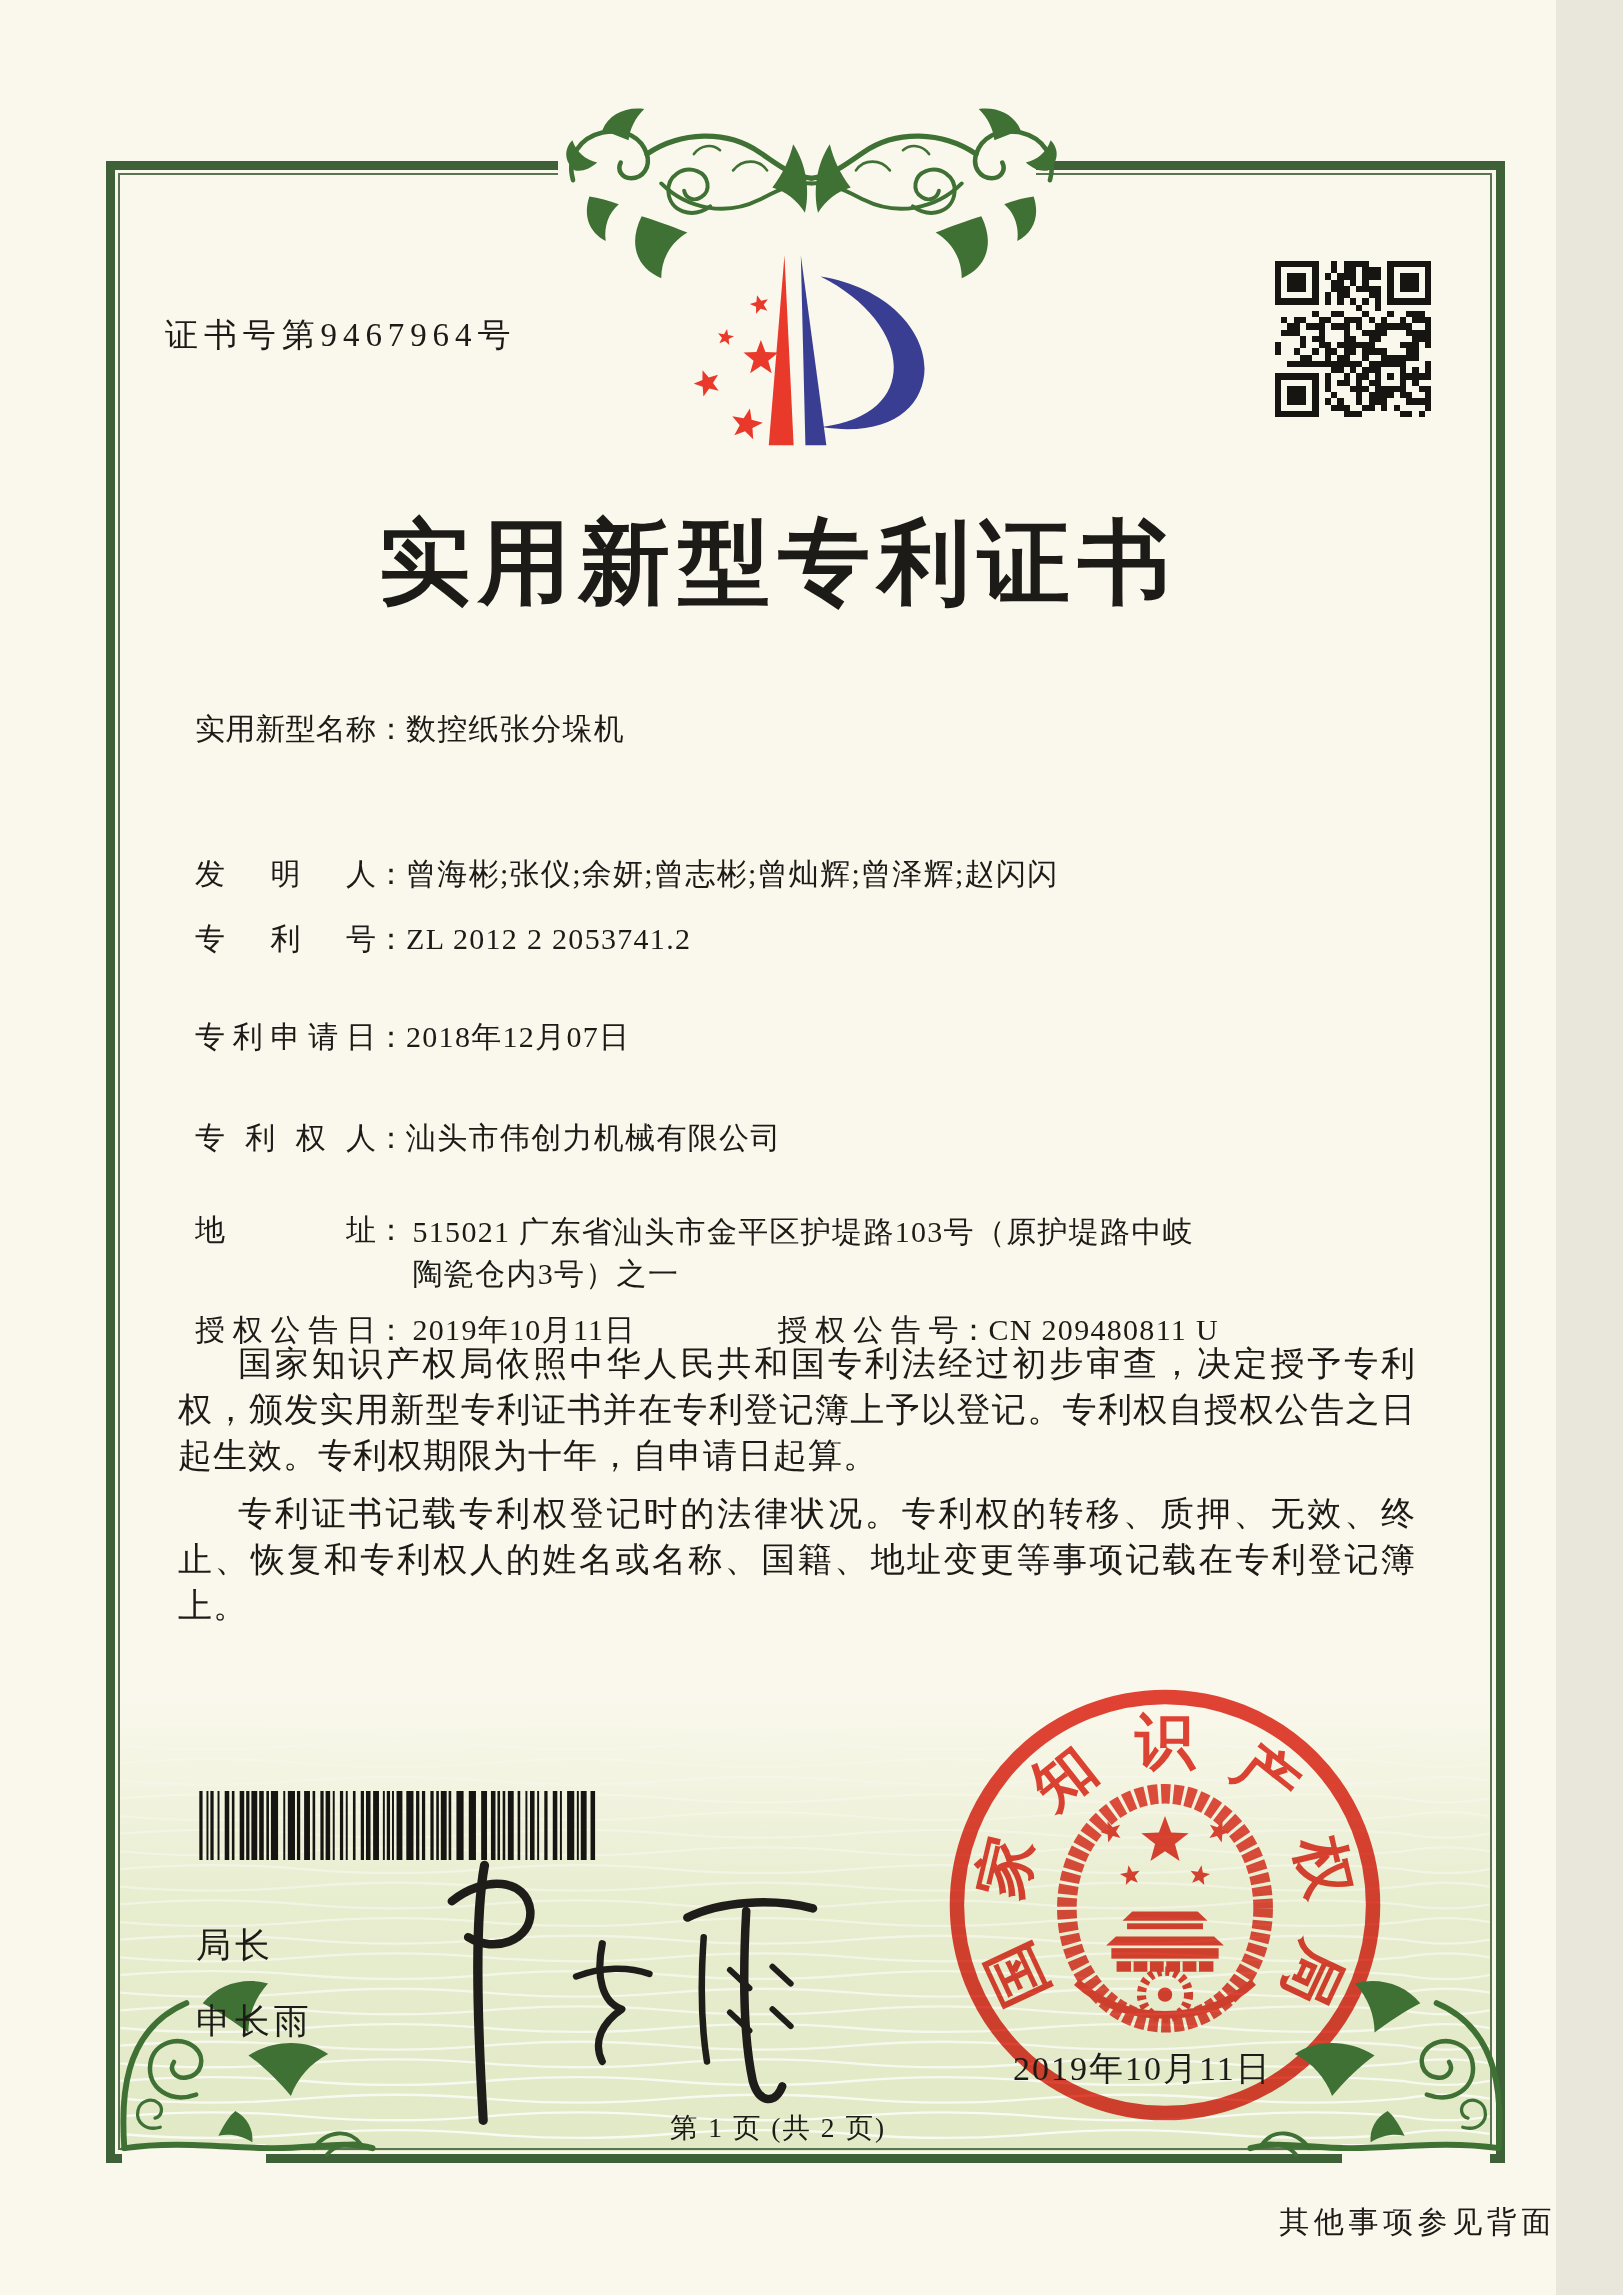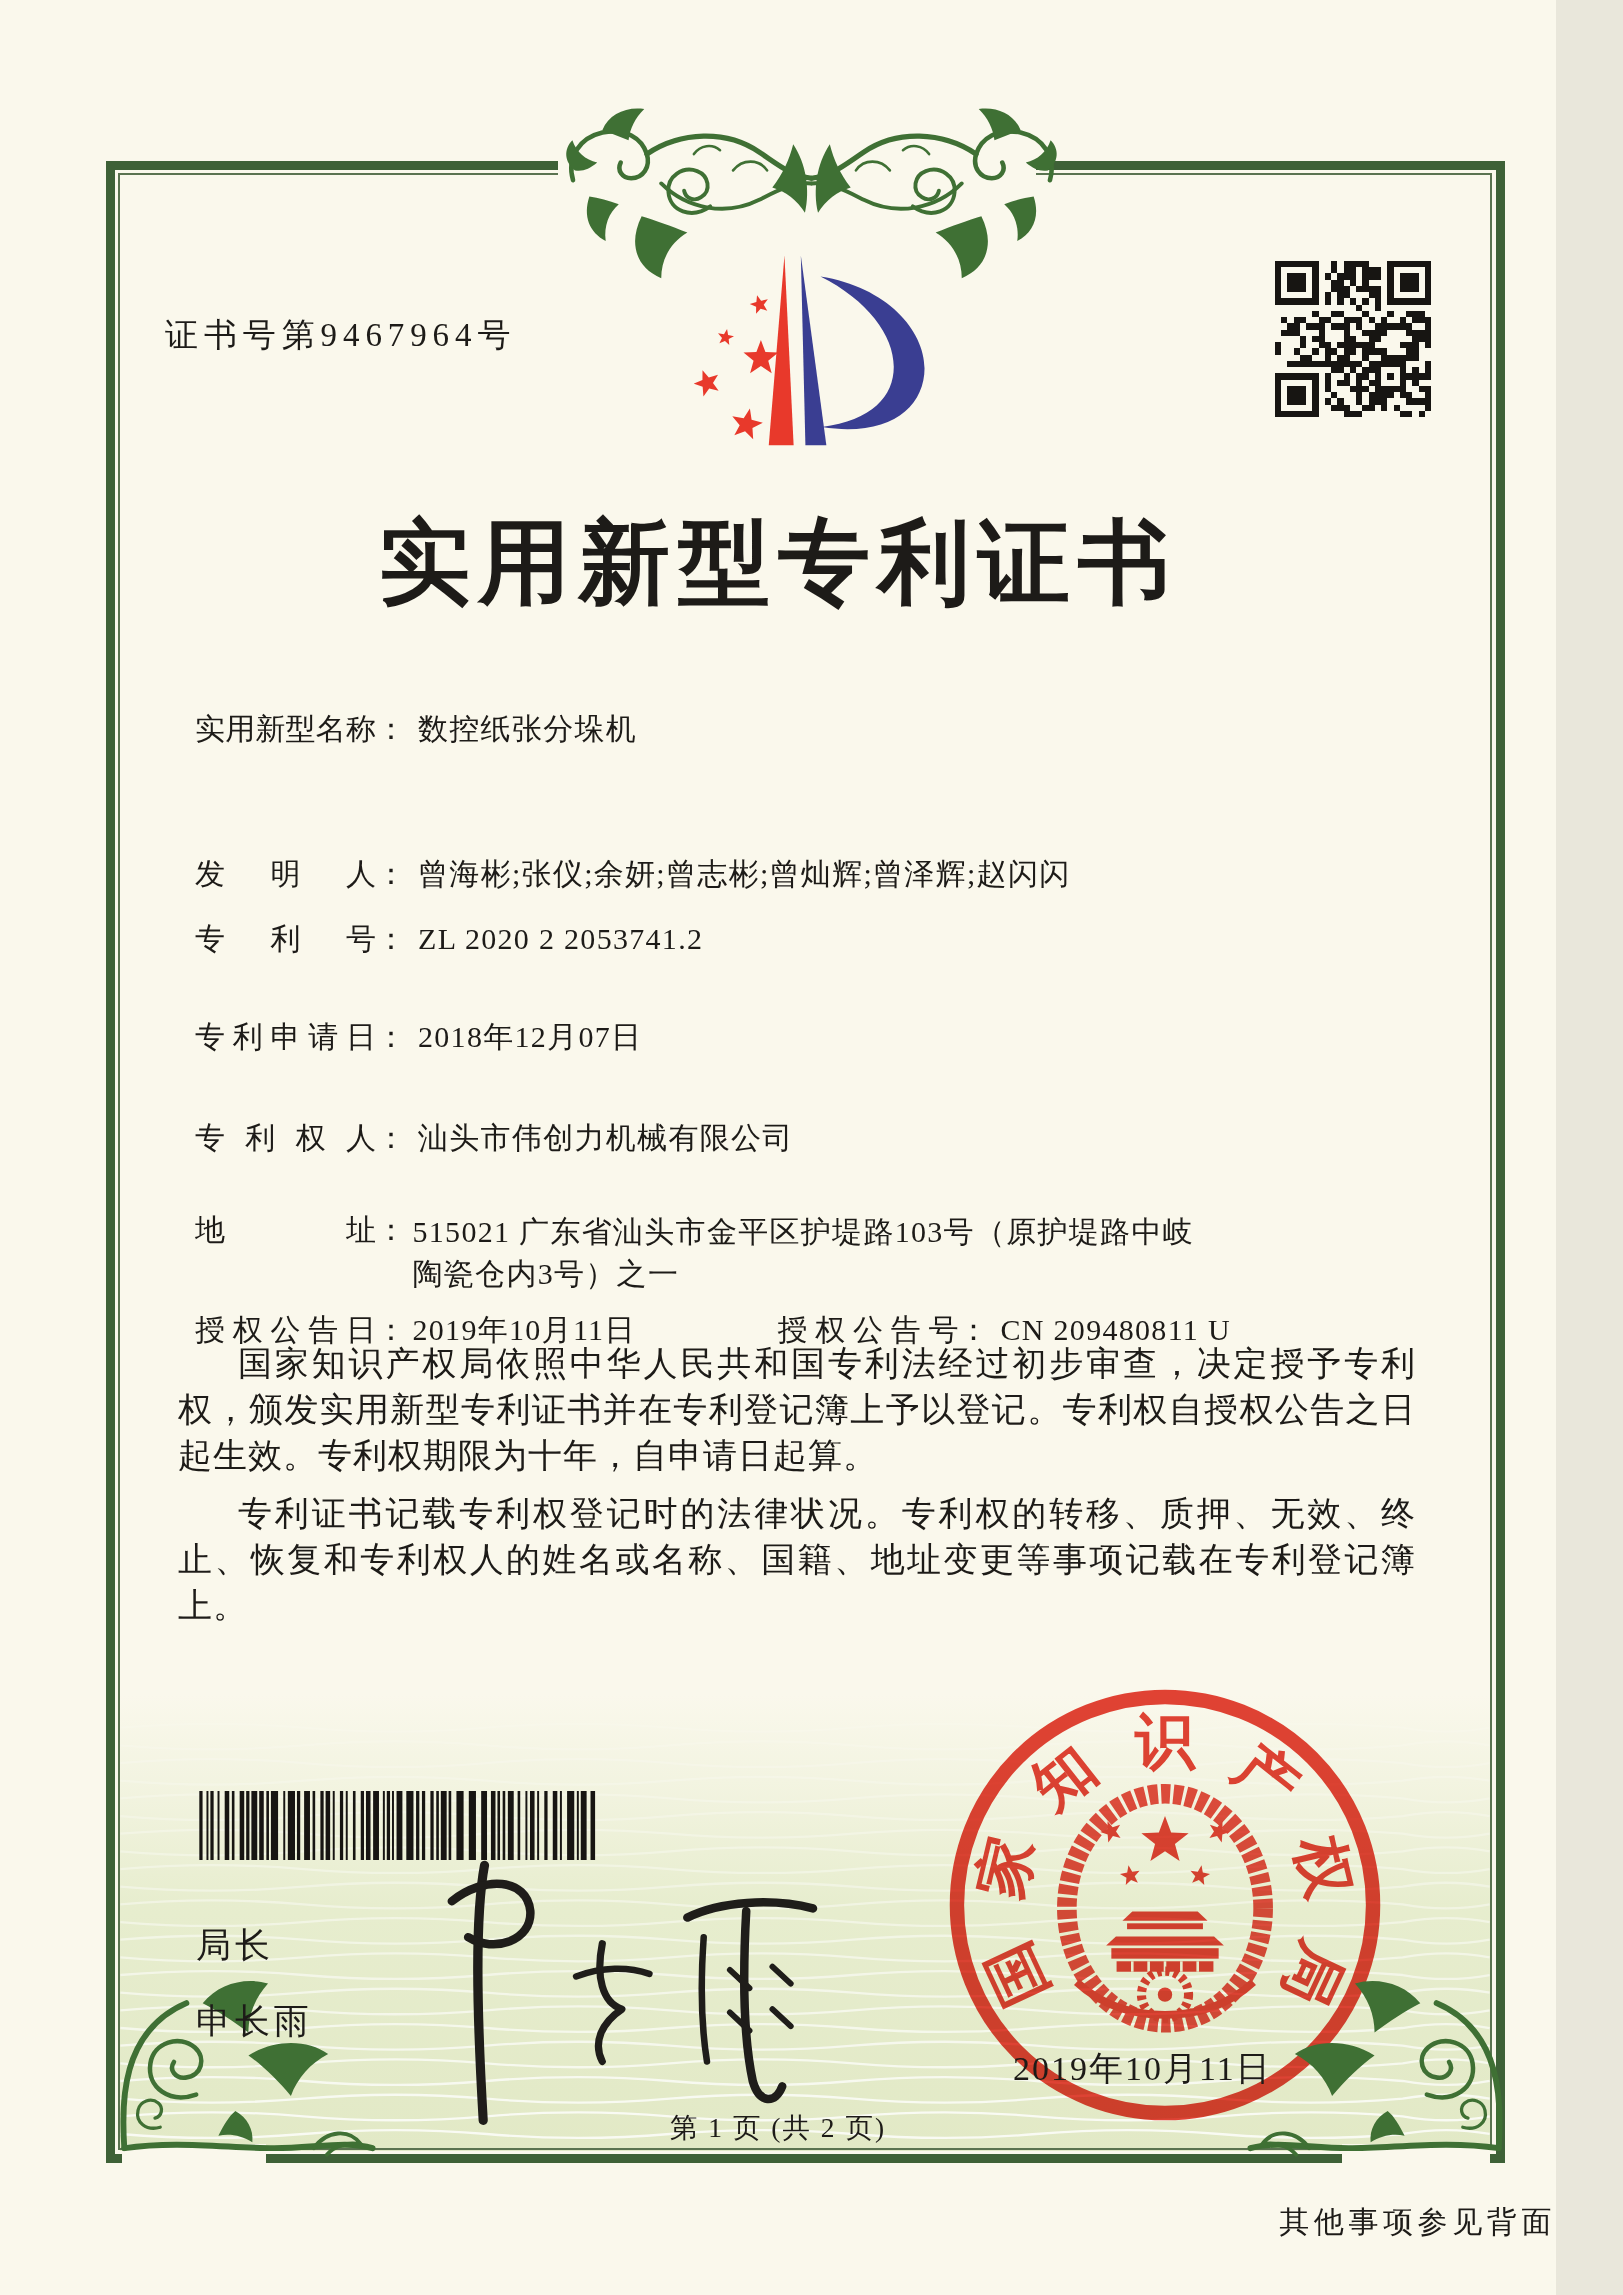--- a/index.html
+++ b/index.html
@@ -16,21 +16,21 @@
   .frame-inner{left:118px;top:173px;width:1374px;height:1977px;border:2px solid var(--thin-green)}
   
   .waveband{left:120px;top:1695px;width:1370px;height:456px;
     background:linear-gradient(180deg,rgba(231,237,207,0) 0%,rgba(231,237,207,.40) 20%,rgba(229,236,203,.9) 46%,#E2E9C6 100%)}
   .gap-rect{background:var(--page-bg)}
   
   .certno{left:165px;top:313px;font-size:33px;letter-spacing:5.9px;white-space:nowrap}
   .title{left:0;right:0;top:501px;text-align:center;font-size:92px;font-weight:700;letter-spacing:7.9px;white-space:nowrap}
   .frow{left:195px;font-size:30px;line-height:38px;white-space:nowrap;display:flex;align-items:flex-start}
   .jl{display:inline-block;width:181px;text-align:justify;text-align-last:justify}
-  .fval{margin-left:12px;letter-spacing:1.3px}
+  .fval{margin-left:0;letter-spacing:1.3px}
   .addrval{margin-left:6.5px;letter-spacing:1.3px;line-height:42px;white-space:normal;width:936px}
   .gv1{display:inline-block;width:365px;margin-left:6.5px;letter-spacing:1.3px}
   .para{left:178px;width:1238px;font-size:34px;line-height:46px;text-align:justify;text-indent:60px;letter-spacing:1px}
   .dirlabel{left:196px;font-size:35px;font-weight:400;font-family:"Liberation Sans","DejaVu Sans",sans-serif;letter-spacing:3.9px}
   .sealdate{left:1013px;top:2046px;font-size:34px;letter-spacing:2px;white-space:nowrap}
   .pagenote{left:0;right:0;top:2110px;text-align:center;font-size:27.5px;letter-spacing:2px}
   .backnote{left:0;right:0;top:2202px;text-align:right;font-size:30px;letter-spacing:4.6px}
   .sealwrap{mix-blend-mode:multiply;opacity:.94}
 </style>
 </head>
@@ -460,21 +460,21 @@
       <span class="fval">数控纸张分垛机</span>
   </div>
   <div class="abs frow" style="top:855px">
     <span class="jl">发明人</span>
       <span>：</span>
       <span class="fval">曾海彬;张仪;余妍;曾志彬;曾灿辉;曾泽辉;赵闪闪</span>
   </div>
   <div class="abs frow" style="top:920px">
     <span class="jl">专利号</span>
       <span>：</span>
-      <span class="fval">ZL 2020 2 2053741.2</span>
+      <span class="fval">ZL 2012 2 2053741.2</span>
   </div>
   <div class="abs frow" style="top:1018px">
     <span class="jl">专利申请日</span>
       <span>：</span>
       <span class="fval">2018年12月07日</span>
   </div>
   <div class="abs frow" style="top:1119px">
     <span class="jl">专利权人</span>
       <span>：</span>
       <span class="fval">汕头市伟创力机械有限公司</span>

